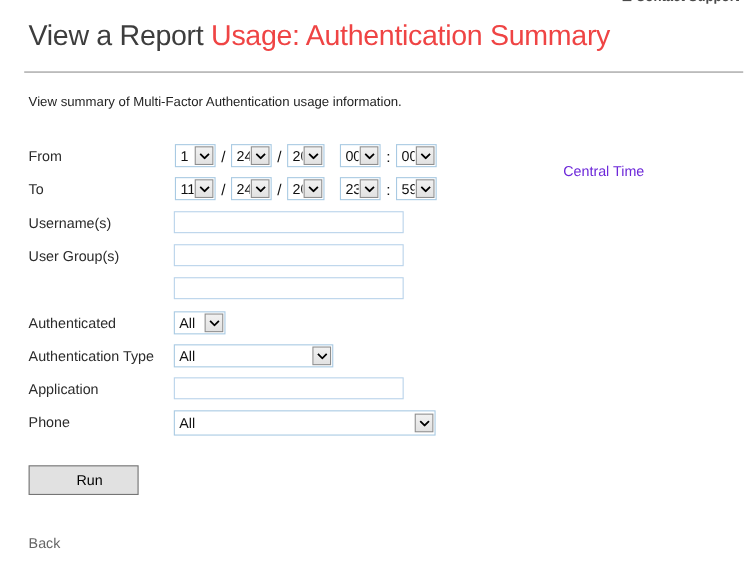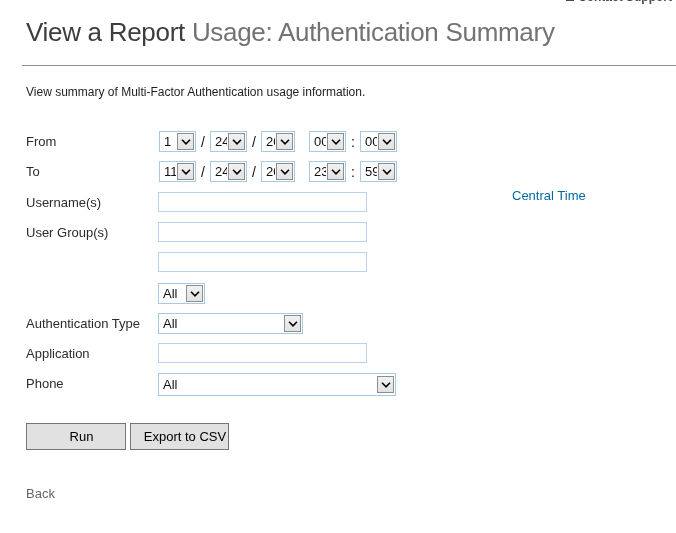--- a/index.html
+++ b/index.html
@@ -18,21 +18,21 @@
     cursor:pointer;
   }
   .contact-ico { width:8px; height:8px; background:#4a4a4a; display:inline-block; }
 
   
   .title {
     position:absolute; left:26px; top:17px;
     font-size:26px; font-weight:300; letter-spacing:-0.3px;
     color:#3d3d3d; white-space:nowrap;
   }
-  .title .sub { color:#737373; }
+  .title .sub { color:#ef4444; }
 
   .divider {
     position:absolute; left:22px; right:0; top:65px; height:1px;
     background:#8f8f8f;
   }
 
   .subtitle {
     position:absolute; left:26px; top:85px;
     font-size:12px; color:#1f1f1f;text-align:right;
   }
@@ -71,21 +71,21 @@
 
   .txt {
     position:absolute; left:158px; width:209px; height:20px;
     border:1px solid #b9d3ea; background:#fff; font-size:13px;
     padding:0 4px; color:#111; outline:none;
     font-family:"Liberation Sans", sans-serif;
   }
 
   .timezone {
     position:absolute; left:512px; top:148px;
-    font-size:13px; color:#0369a1; white-space:nowrap;margin-top:40px;
+    font-size:13px; color:#6d28d9; white-space:nowrap;
   }
 
   .btn {
     position:absolute; top:0; height:27px;
     background:#e1e1e1; border:1px solid #757575;
     font-size:13px; color:#000; text-align:center;
     font-family:"Liberation Sans", sans-serif; cursor:pointer;padding-left:11px;
   }
   .btn-run { left:26px; width:100px; }
   .btn-export { left:130px; width:99px; }
@@ -219,20 +219,21 @@
   <div class="row" style="top:222px">
     <span class="lbl">User Group(s)</span>
     <input class="txt" type="text" value="" style="">
   </div>
 
   <div class="row" style="top:252px">
     <input class="txt" type="text" value="" style="">
   </div>
 
   <div class="row" style="top:283px">
+    <span class="lbl">Authenticated</span>
     <div class="ctl" style="left:158px">
       <span class="sel" style="width:47px">
         <span class="val">All</span>
         <span class="arrow">
             <svg width="10" height="6" viewBox="0 0 10 6">
               <polyline points="1,0.8 5,4.8 9,0.8" fill="none" stroke="#000" stroke-width="1.6"></polyline>
             </svg>
           </span>
       </span>
     </div>
@@ -266,18 +267,17 @@
             <svg width="10" height="6" viewBox="0 0 10 6">
               <polyline points="1,0.8 5,4.8 9,0.8" fill="none" stroke="#000" stroke-width="1.6"></polyline>
             </svg>
           </span>
       </span>
     </div>
   </div>
 
   <div class="row" style="top:423px; height:28px">
     <button class="btn btn-run">Run</button>
-    <button class="btn btn-export">Export to CSV</button>
   </div>
 
   <a class="back">Back</a>
 
 </div>
 
 </body></html>

